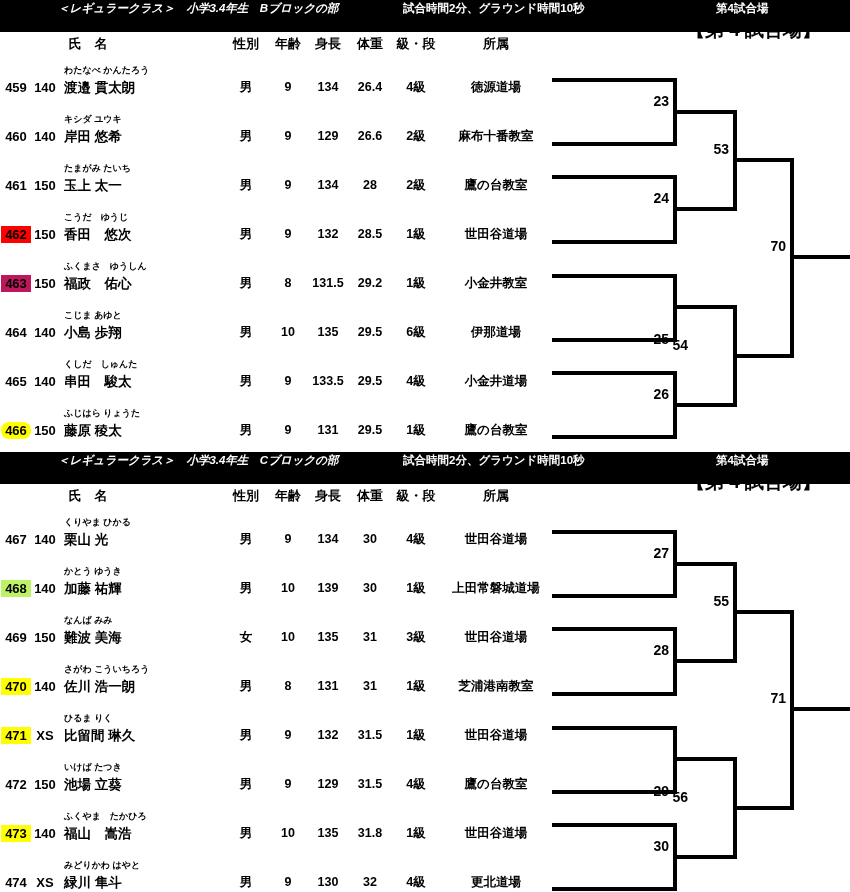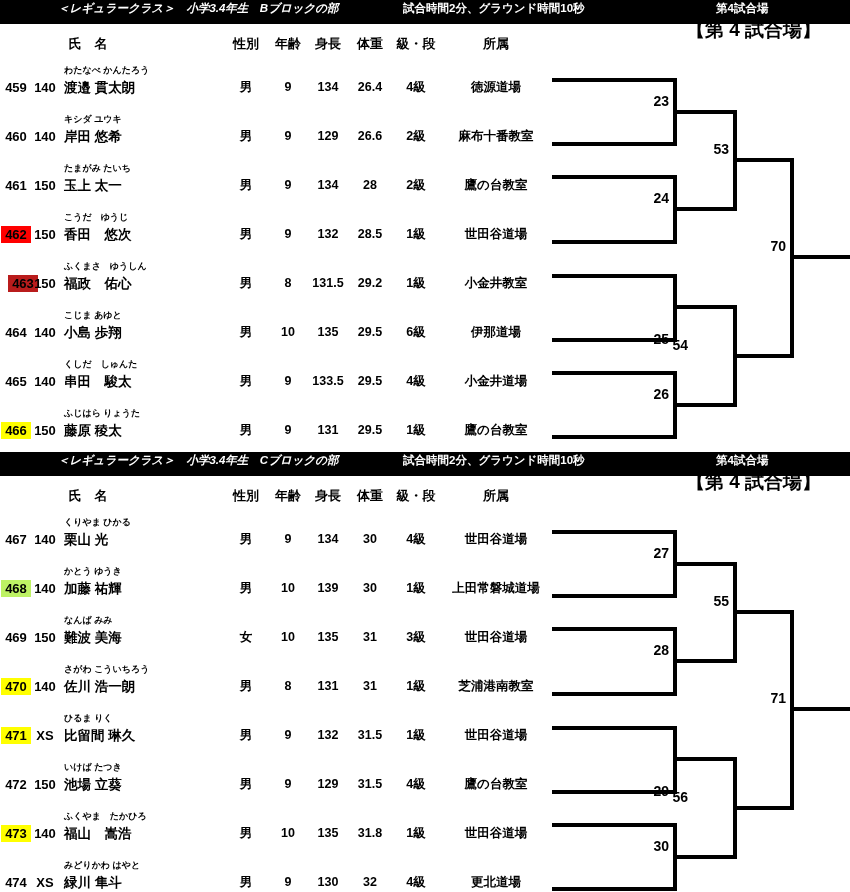--- a/index.html
+++ b/index.html
@@ -1,19 +1,19 @@
 <!DOCTYPE html>
 <html><head>
 <meta charset="utf-8">
 <style>
   html,body{margin:0;padding:0;}
   .page{position:relative;width:850px;height:892px;background:#fff;color:#000;
         font-family:"Liberation Sans","DejaVu Sans",sans-serif;overflow:hidden;}
   .block{position:absolute;left:0;width:850px;}
-  .bar{position:absolute;top:0;left:0;width:850px;height:24px;background:#000;color:#fff;}
+  .bar{position:absolute;top:0;left:0;width:850px;height:32px;background:#000;color:#fff;}
   .bar span{position:absolute;top:1px;font-size:11.5px;font-weight:bold;white-space:nowrap;}
   .bar .bar-left{left:58px;font-style:italic;}
   .bar .bar-mid{left:403px;}
   .bar .bar-right{left:716px;}
   .venue-title{position:absolute;left:686px;top:17px;width:160px;font-size:19px;font-weight:bold;
                white-space:nowrap;letter-spacing:0px;}
   .ch{position:absolute;top:35px;font-size:13px;font-weight:bold;text-align:center;white-space:nowrap;}
   .ch-name{left:58px;width:60px;}
   .ch-gender{left:226px;width:40px;}
   .ch-age{left:268px;width:40px;}
@@ -116,21 +116,21 @@
     <span class="nm">香田　悠次</span>
     <span class="st g">男</span>
     <span class="st a">9</span>
     <span class="st h">132</span>
     <span class="st w">28.5</span>
     <span class="st r">1級</span>
     <span class="st club">世田谷道場</span>
   </div>
         <div class="row" style="top: 275px;">
     <span class="kana">ふくまさ　ゆうしん</span>
-    <span class="no" style="background: #b91c1c; margin-left: 7px;">463</span>
+    <span class="no" style="background: #be185d;">463</span>
     <span class="wcls">150</span>
     <span class="nm">福政　佑心</span>
     <span class="st g">男</span>
     <span class="st a">8</span>
     <span class="st h">131.5</span>
     <span class="st w">29.2</span>
     <span class="st r">1級</span>
     <span class="st club">小金井教室</span>
   </div>
         <div class="row" style="top: 324px;">
@@ -152,21 +152,21 @@
     <span class="nm">串田　駿太</span>
     <span class="st g">男</span>
     <span class="st a">9</span>
     <span class="st h">133.5</span>
     <span class="st w">29.5</span>
     <span class="st r">4級</span>
     <span class="st club">小金井道場</span>
   </div>
         <div class="row" style="top: 422px;">
     <span class="kana">ふじはら りょうた</span>
-    <span class="no" style="background: rgb(255, 255, 0);">466</span>
+    <span class="no" style="background: rgb(255, 255, 0); border-radius: 8px;">466</span>
     <span class="wcls">150</span>
     <span class="nm">藤原 稜太</span>
     <span class="st g">男</span>
     <span class="st a">9</span>
     <span class="st h">131</span>
     <span class="st w">29.5</span>
     <span class="st r">1級</span>
     <span class="st club">鷹の台教室</span>
   </div>
       </div>

